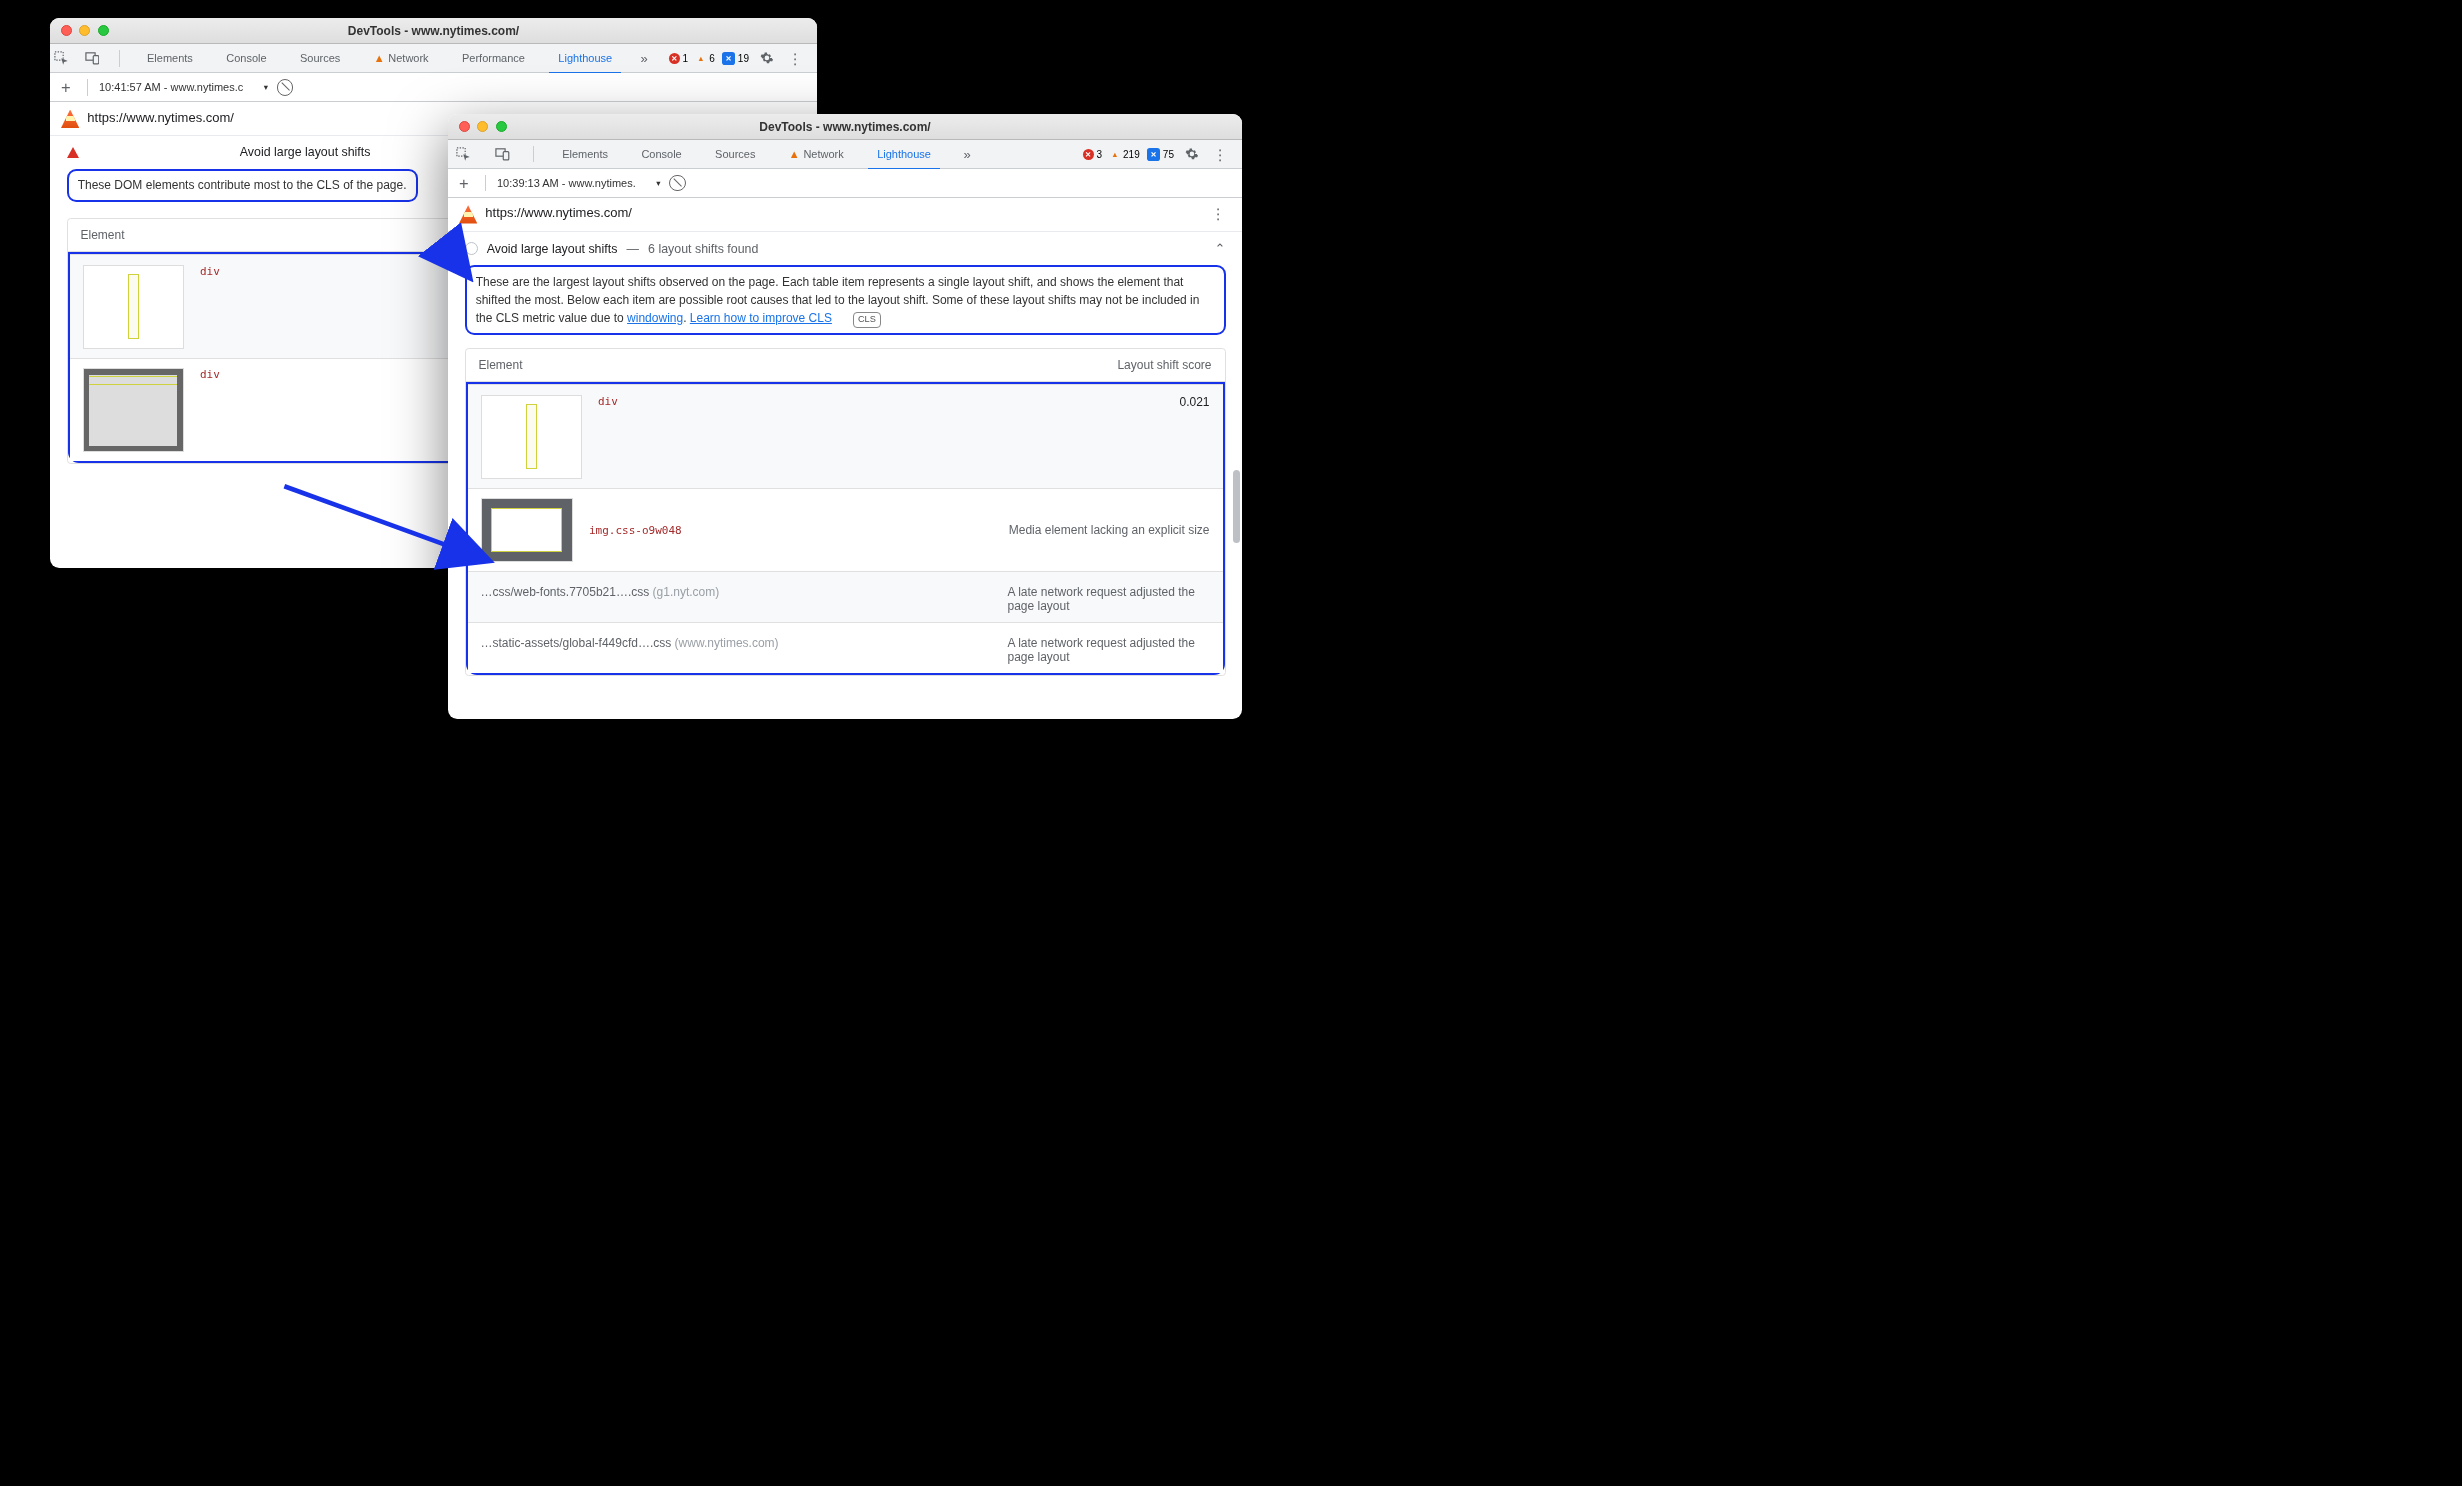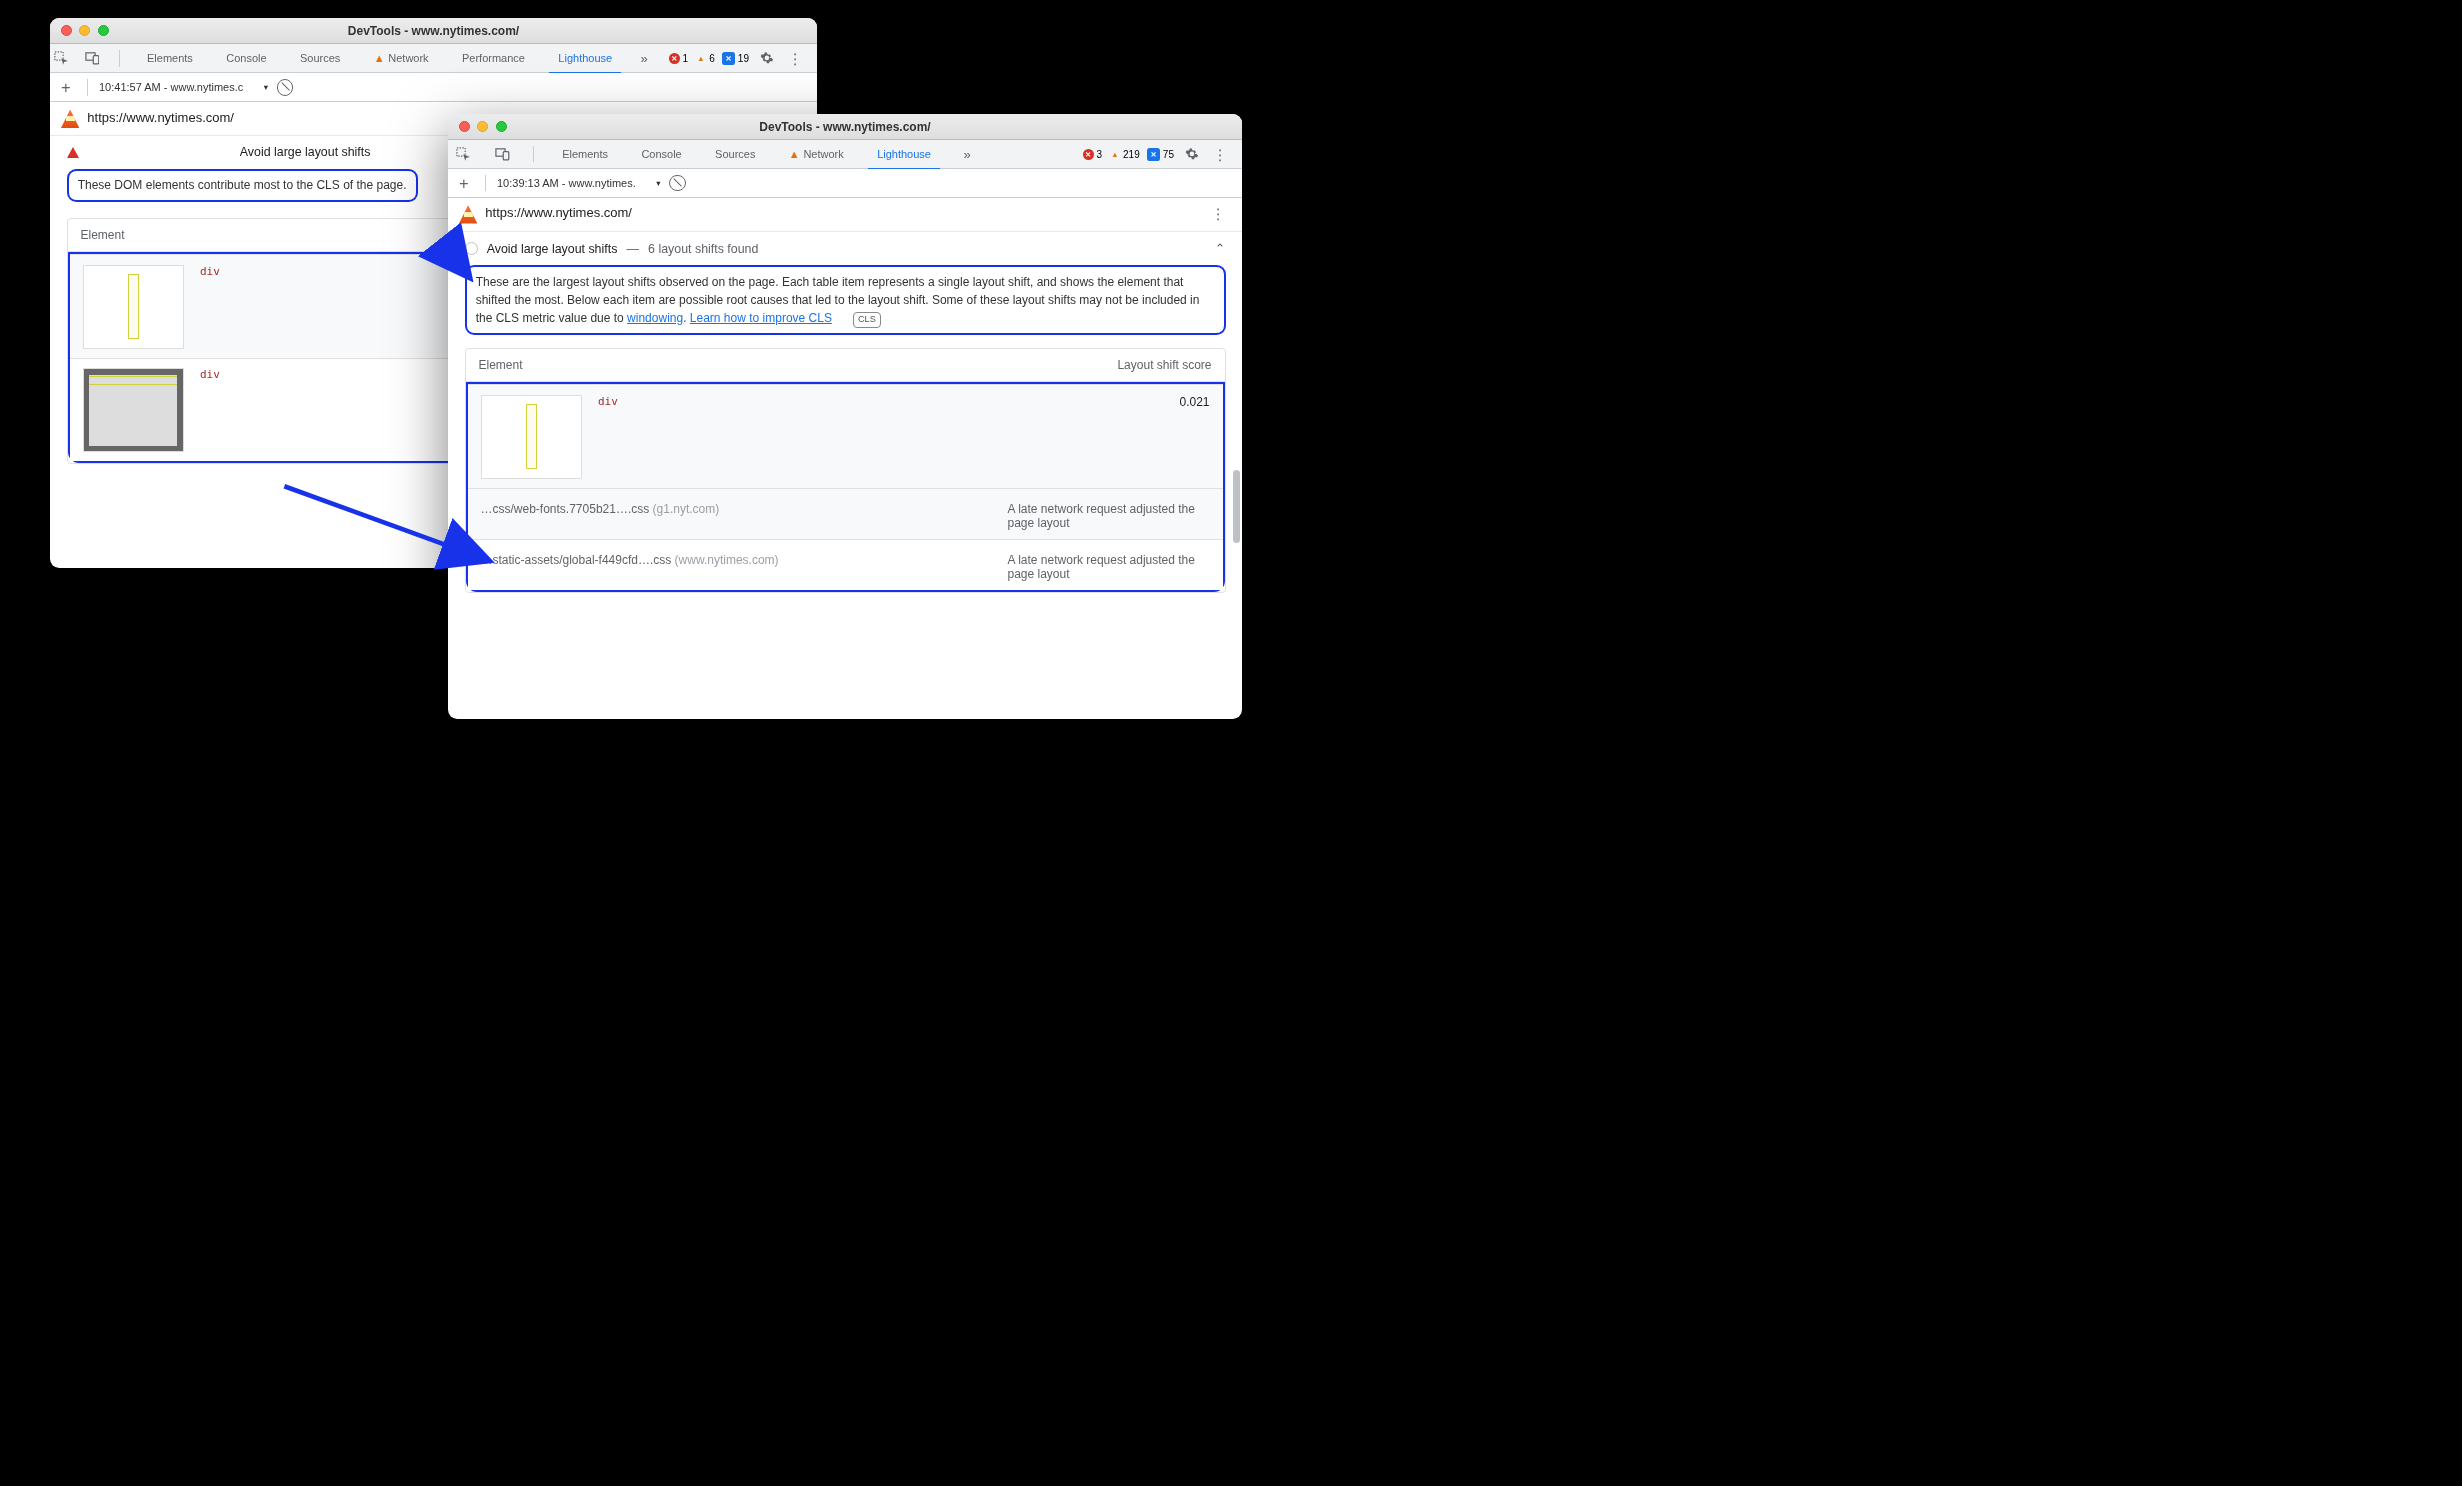--- a/index.html
+++ b/index.html
@@ -404,20 +404,31 @@
         <div class="row">
           <div class="row-top">
             <div class="thumb">
                 <div class="bar"></div>
               </div>
             <span class="code-lbl">div</span>
             <span class="score">0.021</span>
           </div>
         </div>
 
+        <div class="row alt">
+          <div class="row-top" style="align-items:center;">
+            <div class="thumb rect" style="width:92px;height:64px;">
+                <div class="inner"></div>
+              </div>
+            <span class="code-lbl">img.css-o9w048</span>
+            <span class="cause-row" style="margin-left:auto;padding:0;">
+                <span class="right">Media element lacking an explicit size</span>
+              </span>
+          </div>
+        </div>
 
         <div class="row" style="padding-top:5.5px;padding-bottom:5.5px;">
           <div class="cause-row">
             <span class="left"><span>…css/web-fonts.7705b21….css</span> <span class="origin">(g1.nyt.com)</span></span>
             <span class="right">A late network request adjusted the page layout</span>
           </div>
         </div>
 
         <div class="row alt" style="padding-top:5.5px;padding-bottom:5.5px;">
           <div class="cause-row">

